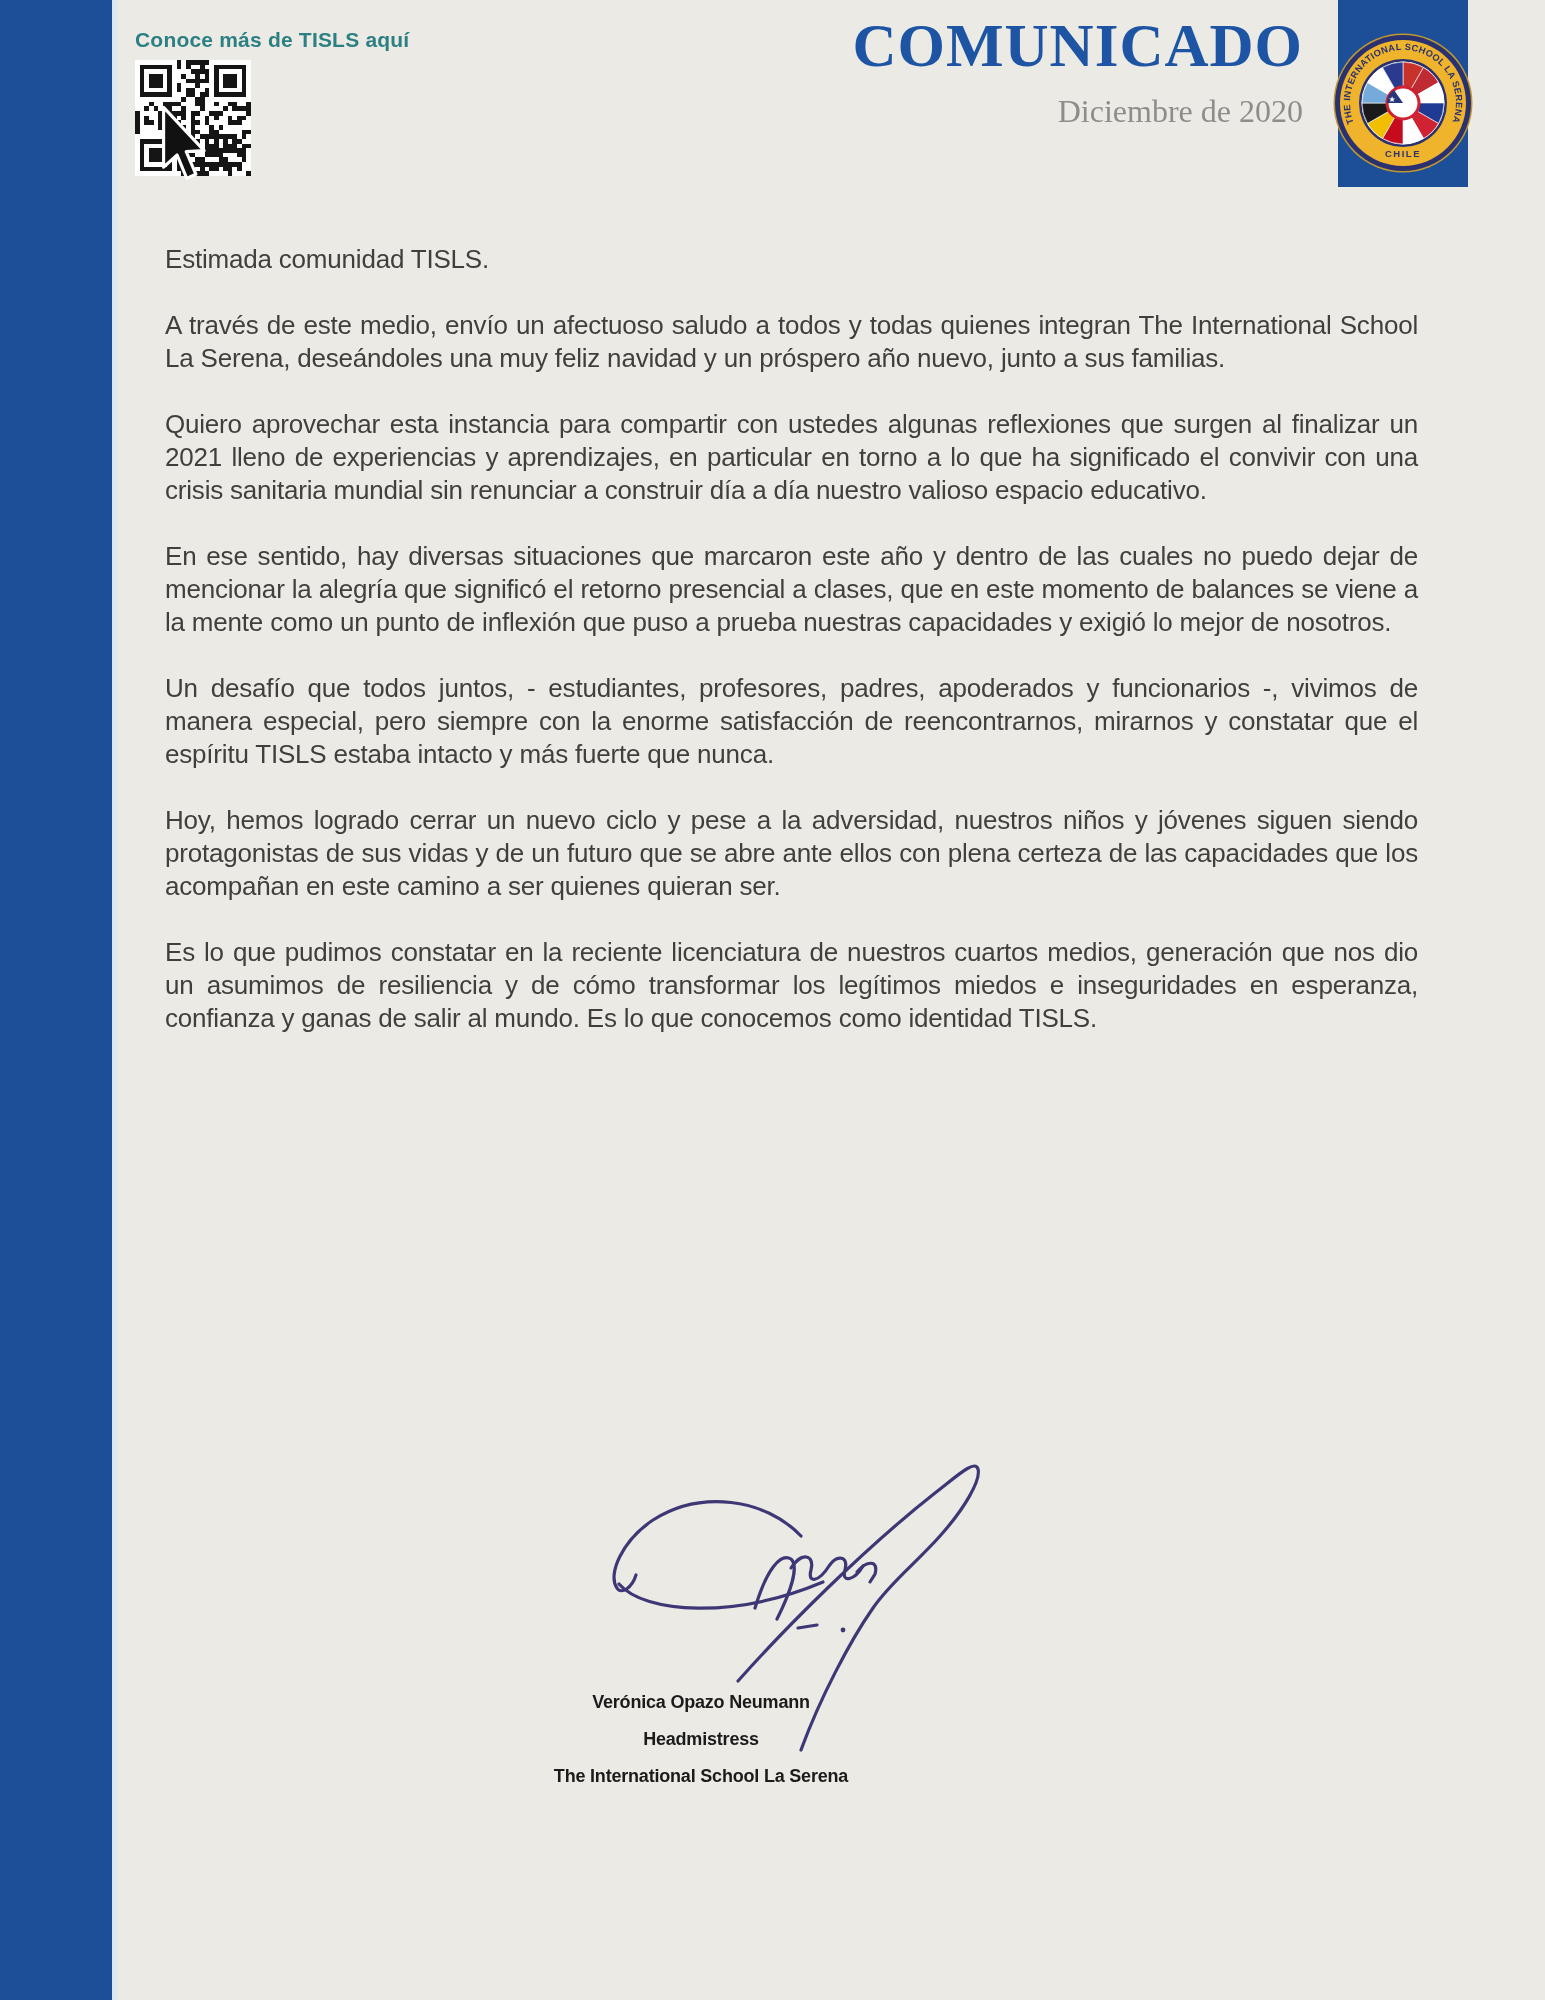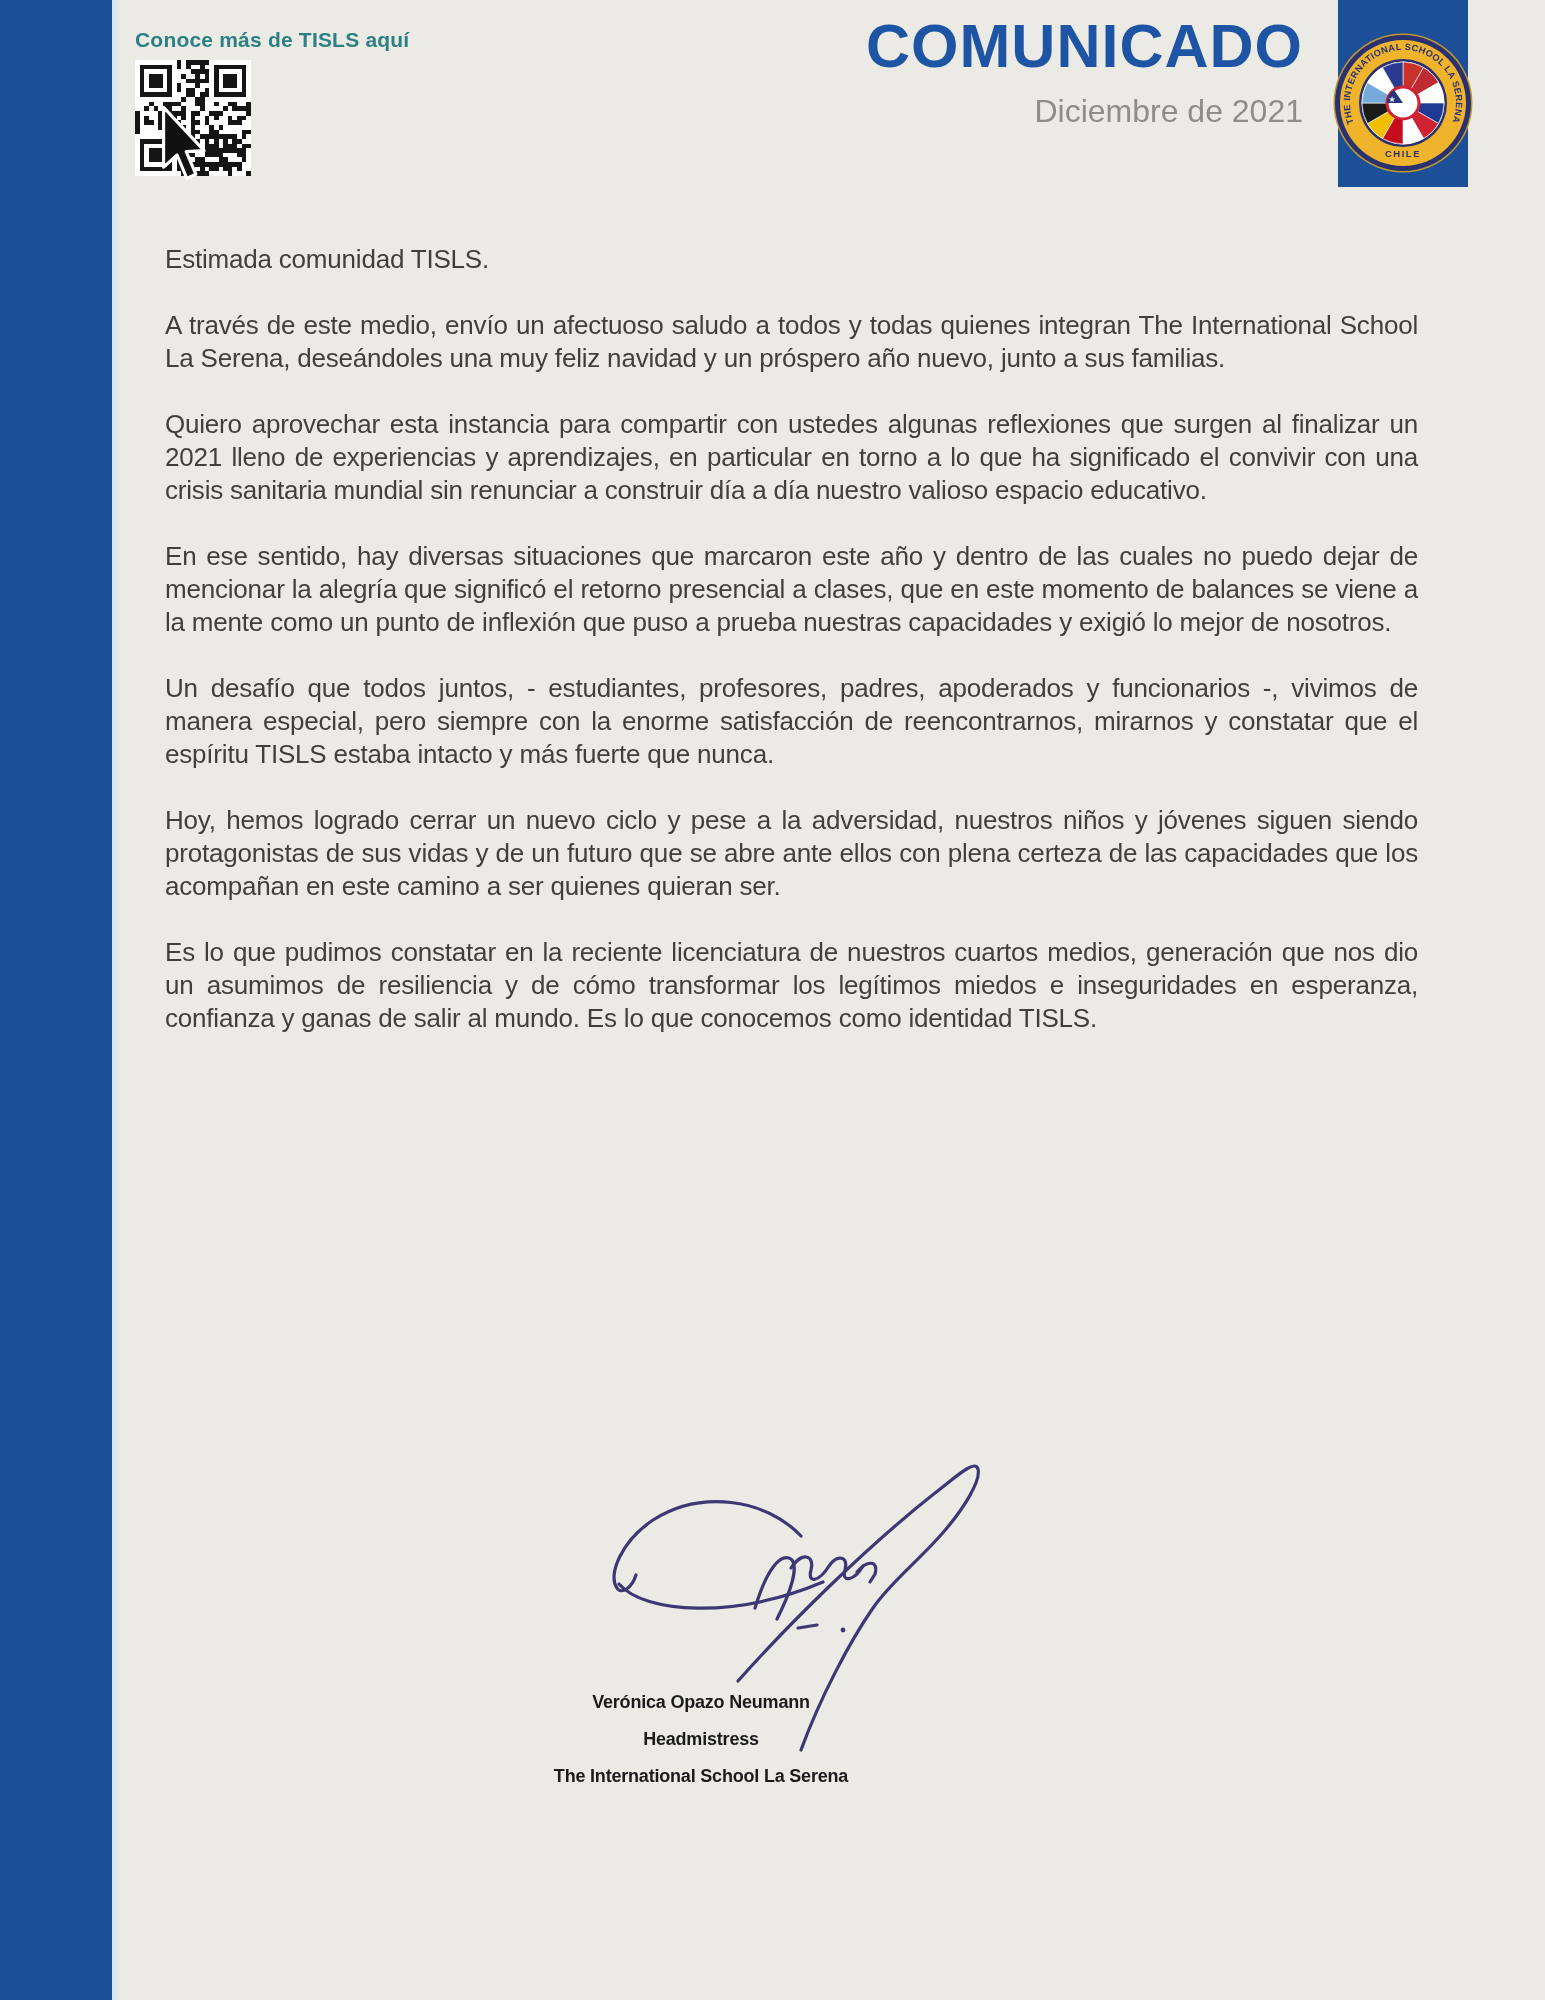--- a/index.html
+++ b/index.html
@@ -16,21 +16,21 @@
   .accent-line{position:absolute;left:112px;top:0;width:5px;height:2000px;background:#D9E7F7;}
 
   
   .qr-block{position:absolute;left:135px;top:28px;}
   .qr-label{color:#2C8083;font-size:21px;letter-spacing:.2px;font-weight:bold;}
   .qr-wrap{position:relative;margin-top:8px;width:116px;height:116px;background:#ffffff;}
   .qr-wrap svg.qr{display:block;width:116px;height:116px;}
   .cursor{position:absolute;left:26px;top:46px;width:52px;height:86px;}
 
   
-  .header-right{position:absolute;right:242px;top:14px;text-align:right;}
+  .header-right{position:absolute;right:242px;top:14px;text-align:right;font-family:Liberation Serif, serif;}
   .doc-title{color:#1D55A4;font-size:61px;font-weight:bold;letter-spacing:1px;line-height:64px;}
   .doc-date{margin-top:16px;color:#8E8D8B;font-size:32px;line-height:34px;}
 
   
   .logo-block{position:absolute;left:1338px;top:0;width:130px;height:187px;background:#1D4F99;}
   .logo-block svg{position:absolute;left:-5px;top:33px;width:140px;height:140px;}
 
   
   .letter-body{position:absolute;left:165px;top:243px;width:1253px;}
   .letter-body p{
@@ -271,21 +271,21 @@
         </g>
       </svg>
       <svg class="cursor" viewBox="0 0 20 32">
         <polygon points="1,0 1,23 6.2,18.3 9.9,27.3 13.4,25.7 9.7,17 16.6,16.6" fill="#111111" stroke="#ffffff" stroke-width="1.2" stroke-linejoin="round"></polygon>
       </svg>
     </div>
   </div>
 
   <div class="header-right">
     <div class="doc-title">COMUNICADO</div>
-    <div class="doc-date">Diciembre de 2021</div>
+    <div class="doc-date">Diciembre de 2020</div>
   </div>
 
   <div class="logo-block">
     <svg viewBox="0 0 140 140">
       <circle cx="70" cy="70" r="69.5" fill="#C1992E"></circle>
       <circle cx="70" cy="70" r="68" fill="#2A3170"></circle>
       <circle cx="70" cy="70" r="63" fill="#EFB32C"></circle>
       <circle cx="70" cy="70" r="44" fill="#2A3170"></circle>
       <circle cx="70" cy="70" r="41.5" fill="#ffffff"></circle>
 

